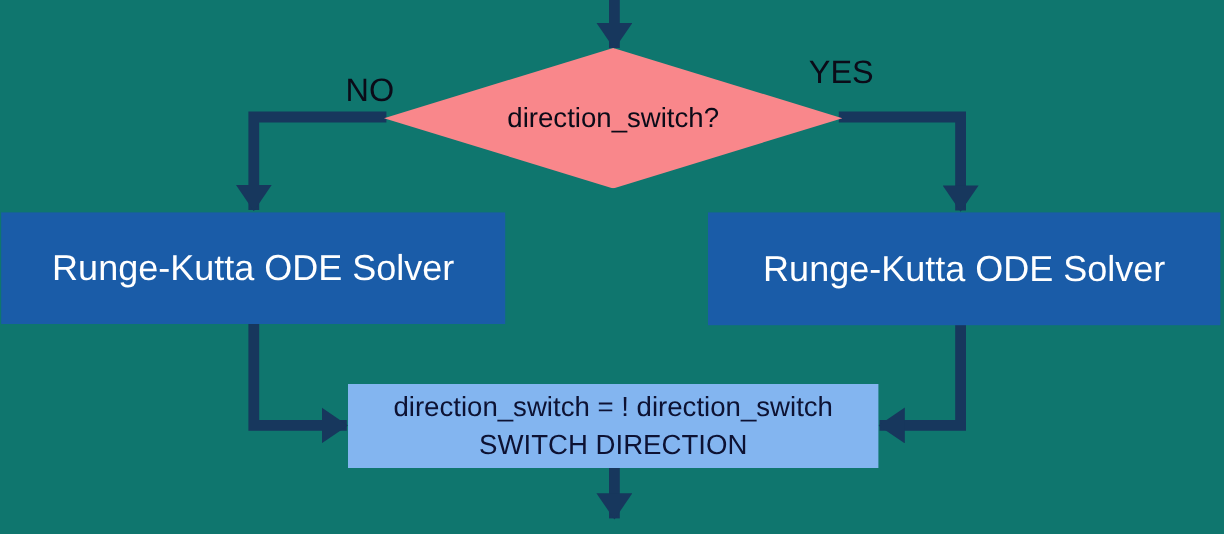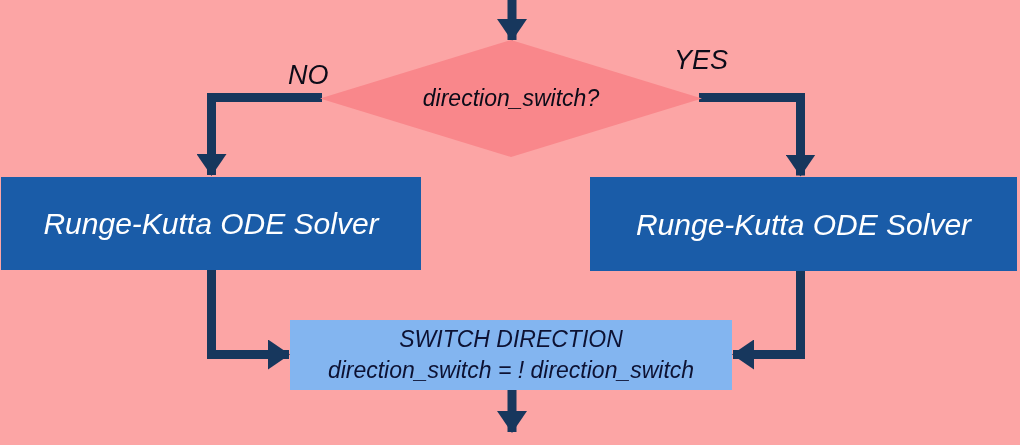--- a/index.html
+++ b/index.html
@@ -5,23 +5,22 @@
   html, body {
     margin: 0;
     padding: 0;
     background: #ffffff;
     font-family: "Liberation Sans", sans-serif;
   }
   .canvas {
     position: relative;
     width: 1020px;
     height: 445px;
-    background: #fca5a5;
+    background: #0f766e;
     overflow: hidden;
-    font-style: italic;
   }
   .connectors {
     position: absolute;
     left: 0; top: 0;
     width: 1020px;
     height: 445px;
     z-index: 1;
   }
   .conn {
     stroke: var(--connector, #17375D);
@@ -111,17 +110,17 @@
 
   <div class="shape process process-left">
     <span>Runge-Kutta ODE Solver</span>
   </div>
 
   <div class="shape process process-right">
     <span>Runge-Kutta ODE Solver</span>
   </div>
 
   <div class="shape switch-box">
+    <span>direction_switch = ! direction_switch</span>
     <span>SWITCH DIRECTION</span>
-    <span>direction_switch = ! direction_switch</span>
   </div>
 
 </div>
 
 </body></html>

